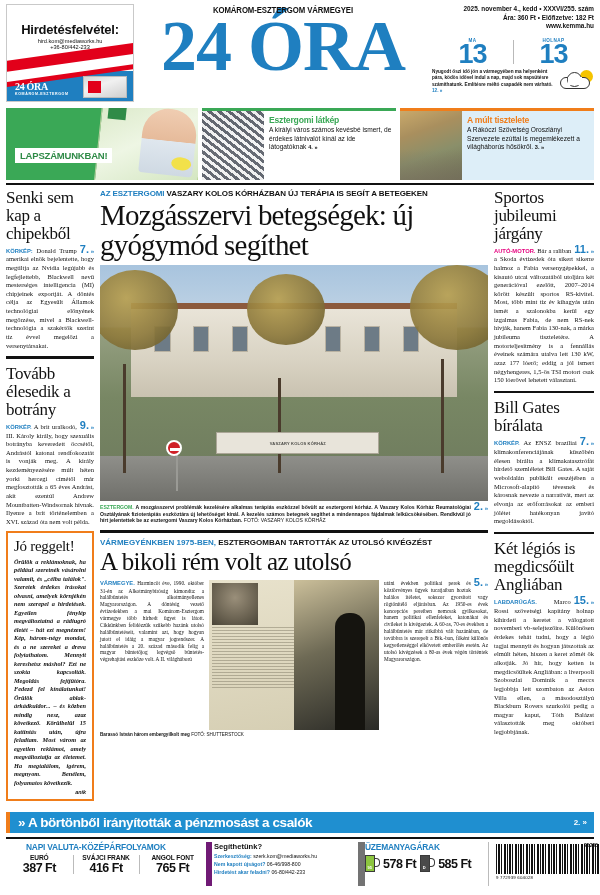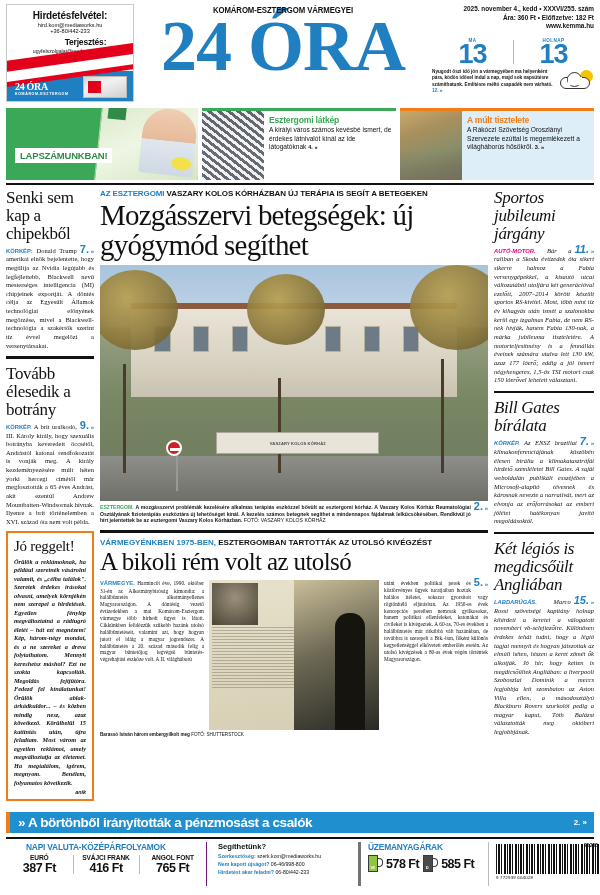--- a/index.html
+++ b/index.html
@@ -13,21 +13,21 @@
 
   
   .masthead { position: relative; height: 105px; display: flex; align-items: flex-start; }
 
   .ad-box {
     width: 128px; height: 98px; margin: 4px 0 0 6px;
     border: 1px solid #c9c9c9; position: relative; overflow: hidden;
     display: flex; flex-direction: column; align-items: center;
     padding-top: 5px; background: #fff;
   }
-  .ad-l1 { font-size: 10px; font-weight: bold; color: #111; letter-spacing: -.2px; }
+  .ad-l1 { font-size: 13px; font-weight: bold; color: #111; letter-spacing: -.2px; margin-top: 12px; }
   .ad-l2 { font-size: 5.6px; color: #111; margin-top: 1px; }
   .ad-l3 { font-size: 5.6px; color: #111; }
   .ad-l4 { font-size: 8.5px; font-weight: bold; color: #111; margin-top: 3px; letter-spacing: -.2px; margin-left: 31px;}
   .ad-l5 { font-size: 5.2px; color: #111; margin-top: 1px; }
   .ad-l6 { font-size: 5.6px; color: #111; }
   .ad-blue {
     position: absolute; bottom: 0; left: 0; width: 100%; height: 30px;
     background: #1f7fc0;
   }
   .ad-swoosh {
@@ -151,21 +151,21 @@
   .h-green  { color: #3aa856; }
   .teaser-p { font-size: 6.6px; line-height: 1.3; color: #111; }
   .teaser-p .pg { font-weight: bold; font-size: 5.6px; }
 
   .rule { height: 1.5px; background: #111; margin: 3px 6px 0 6px; }
 
   
   .body-grid { display: flex; margin: 4px 6px 0 6px; gap: 6px; height: 618px; }
   .col-left  { width: 88px; flex: 0 0 88px; }
   .col-mid   { flex: 1; }
-  .col-right { width: 100px; flex: 0 0 100px; font-style: italic; }
+  .col-right { width: 100px; flex: 0 0 100px; }
 
   .sb-title {
     font-family: "Liberation Serif", serif; font-size: 17px; line-height: 1.06;
     color: #111; letter-spacing: -.3px; margin-bottom: 4px;
   }
   .sb-body { font-family: "Liberation Serif", serif; font-size: 6.5px; line-height: 1.33; text-align: justify; color: #111; }
   .kicker-blue   { color: #1f7fc0; font-weight: bold; font-family: "Liberation Sans", sans-serif; font-size: 5.8px; }
   .kicker-pink   { color: #e5007e; font-weight: bold; font-family: "Liberation Sans", sans-serif; font-size: 5.8px; }
   .pagref {
     display: inline-block; color: #1f7fc0; font-weight: bold;
@@ -296,26 +296,26 @@
   .foot-rule { height: 2.5px; background: #111; margin: 4px 6px 0 6px; }
   .footer { display: flex; margin: 3px 6px 0 6px; height: 44px; }
   .fx { width: 200px; flex: 0 0 200px; }
   .fx-title { font-size: 8.4px; font-weight: bold; color: #1f7fc0; letter-spacing: -.2px; padding-left: 20px; }
   .fx-row { display: flex; margin-top: 2px; }
   .fx-cell { flex: 1; text-align: center; position: relative; padding: 0 2px; }
   .fx-cell + .fx-cell::before { content: ""; position: absolute; left: 0; top: 1px; bottom: 1px; width: 1px; background: #bbb; }
   .fx-name { font-size: 6.6px; font-weight: bold; color: #111; letter-spacing: -.1px; }
   .fx-val { font-size: 12.5px; font-weight: bold; color: #111; letter-spacing: -.5px; }
 
-  .help { width: 152px; flex: 0 0 152px; border-left: 1px solid #701a75; padding-left: 11px; }
+  .help { width: 152px; flex: 0 0 152px; border-left: 6px solid #701a75; padding-left: 2px; }
   .help-title { font-size: 7.6px; font-weight: bold; color: #111; }
   .help-line { font-size: 5.2px; color: #111; margin-top: 1.5px; line-height: 1.25; }
   .help-line b { color: #1f7fc0; }
 
-  .fuel { width: 130px; flex: 0 0 130px; border-left: 3px solid #737373; padding-left: 7px; }
+  .fuel { width: 130px; flex: 0 0 130px; border-left: 7px solid #737373; }
   .fuel-title { font-size: 8.4px; font-weight: bold; color: #1f7fc0; letter-spacing: -.2px; }
   .fuel-row { display: flex; align-items: center; gap: 4px; margin-top: 3px; }
   .pump { width: 14px; height: 17px; position: relative; }
   .pump-body { position: absolute; left: 0; top: 0; width: 10px; height: 17px; border: 1.5px solid #3a3a3a; }
   .pump-95 .pump-body { background: #8dc63f; }
   .pump-d  .pump-body { background: #4a4a4a; }
   .pump-nozzle { position: absolute; right: -1px; top: 3px; width: 5px; height: 9px; border: 1.5px solid #3a3a3a; border-left: 0; border-radius: 0 4px 4px 0; }
   .pump-lbl { position: absolute; left: 1.5px; bottom: 1.5px; font-size: 4px; font-weight: bold; color: #fff; }
   .fuel-val { font-size: 12.5px; font-weight: bold; color: #111; letter-spacing: -.5px; }
 

